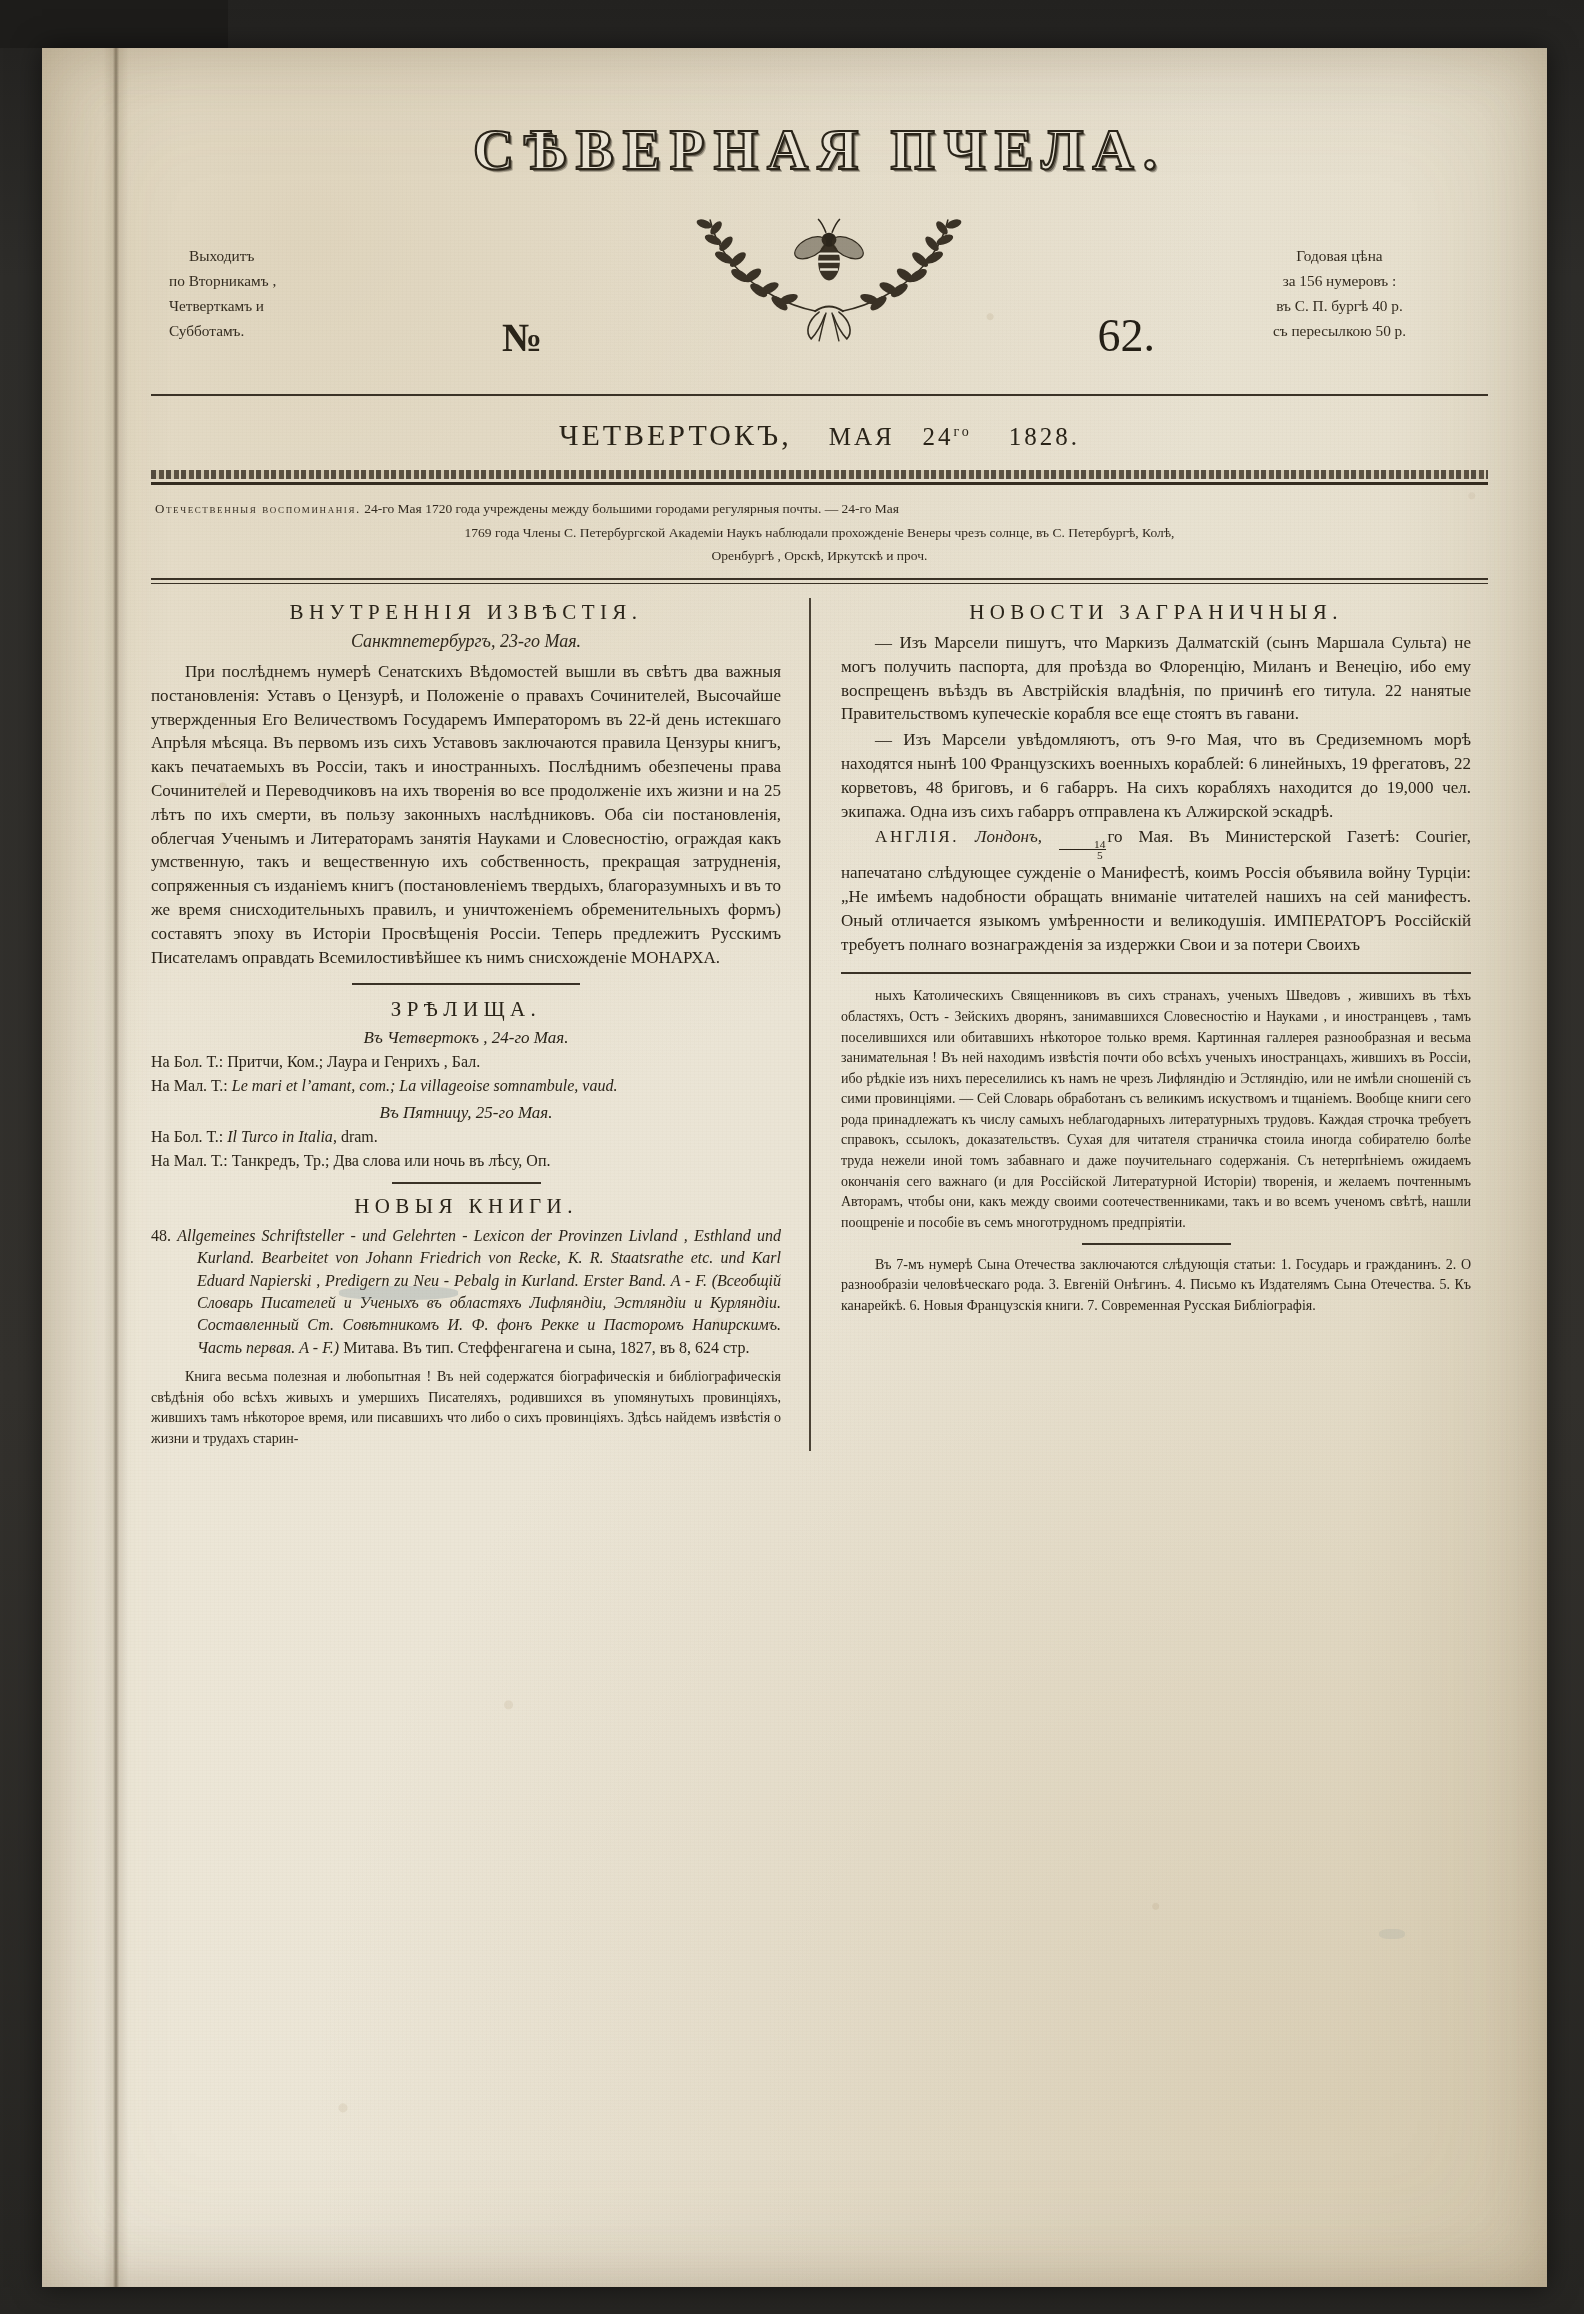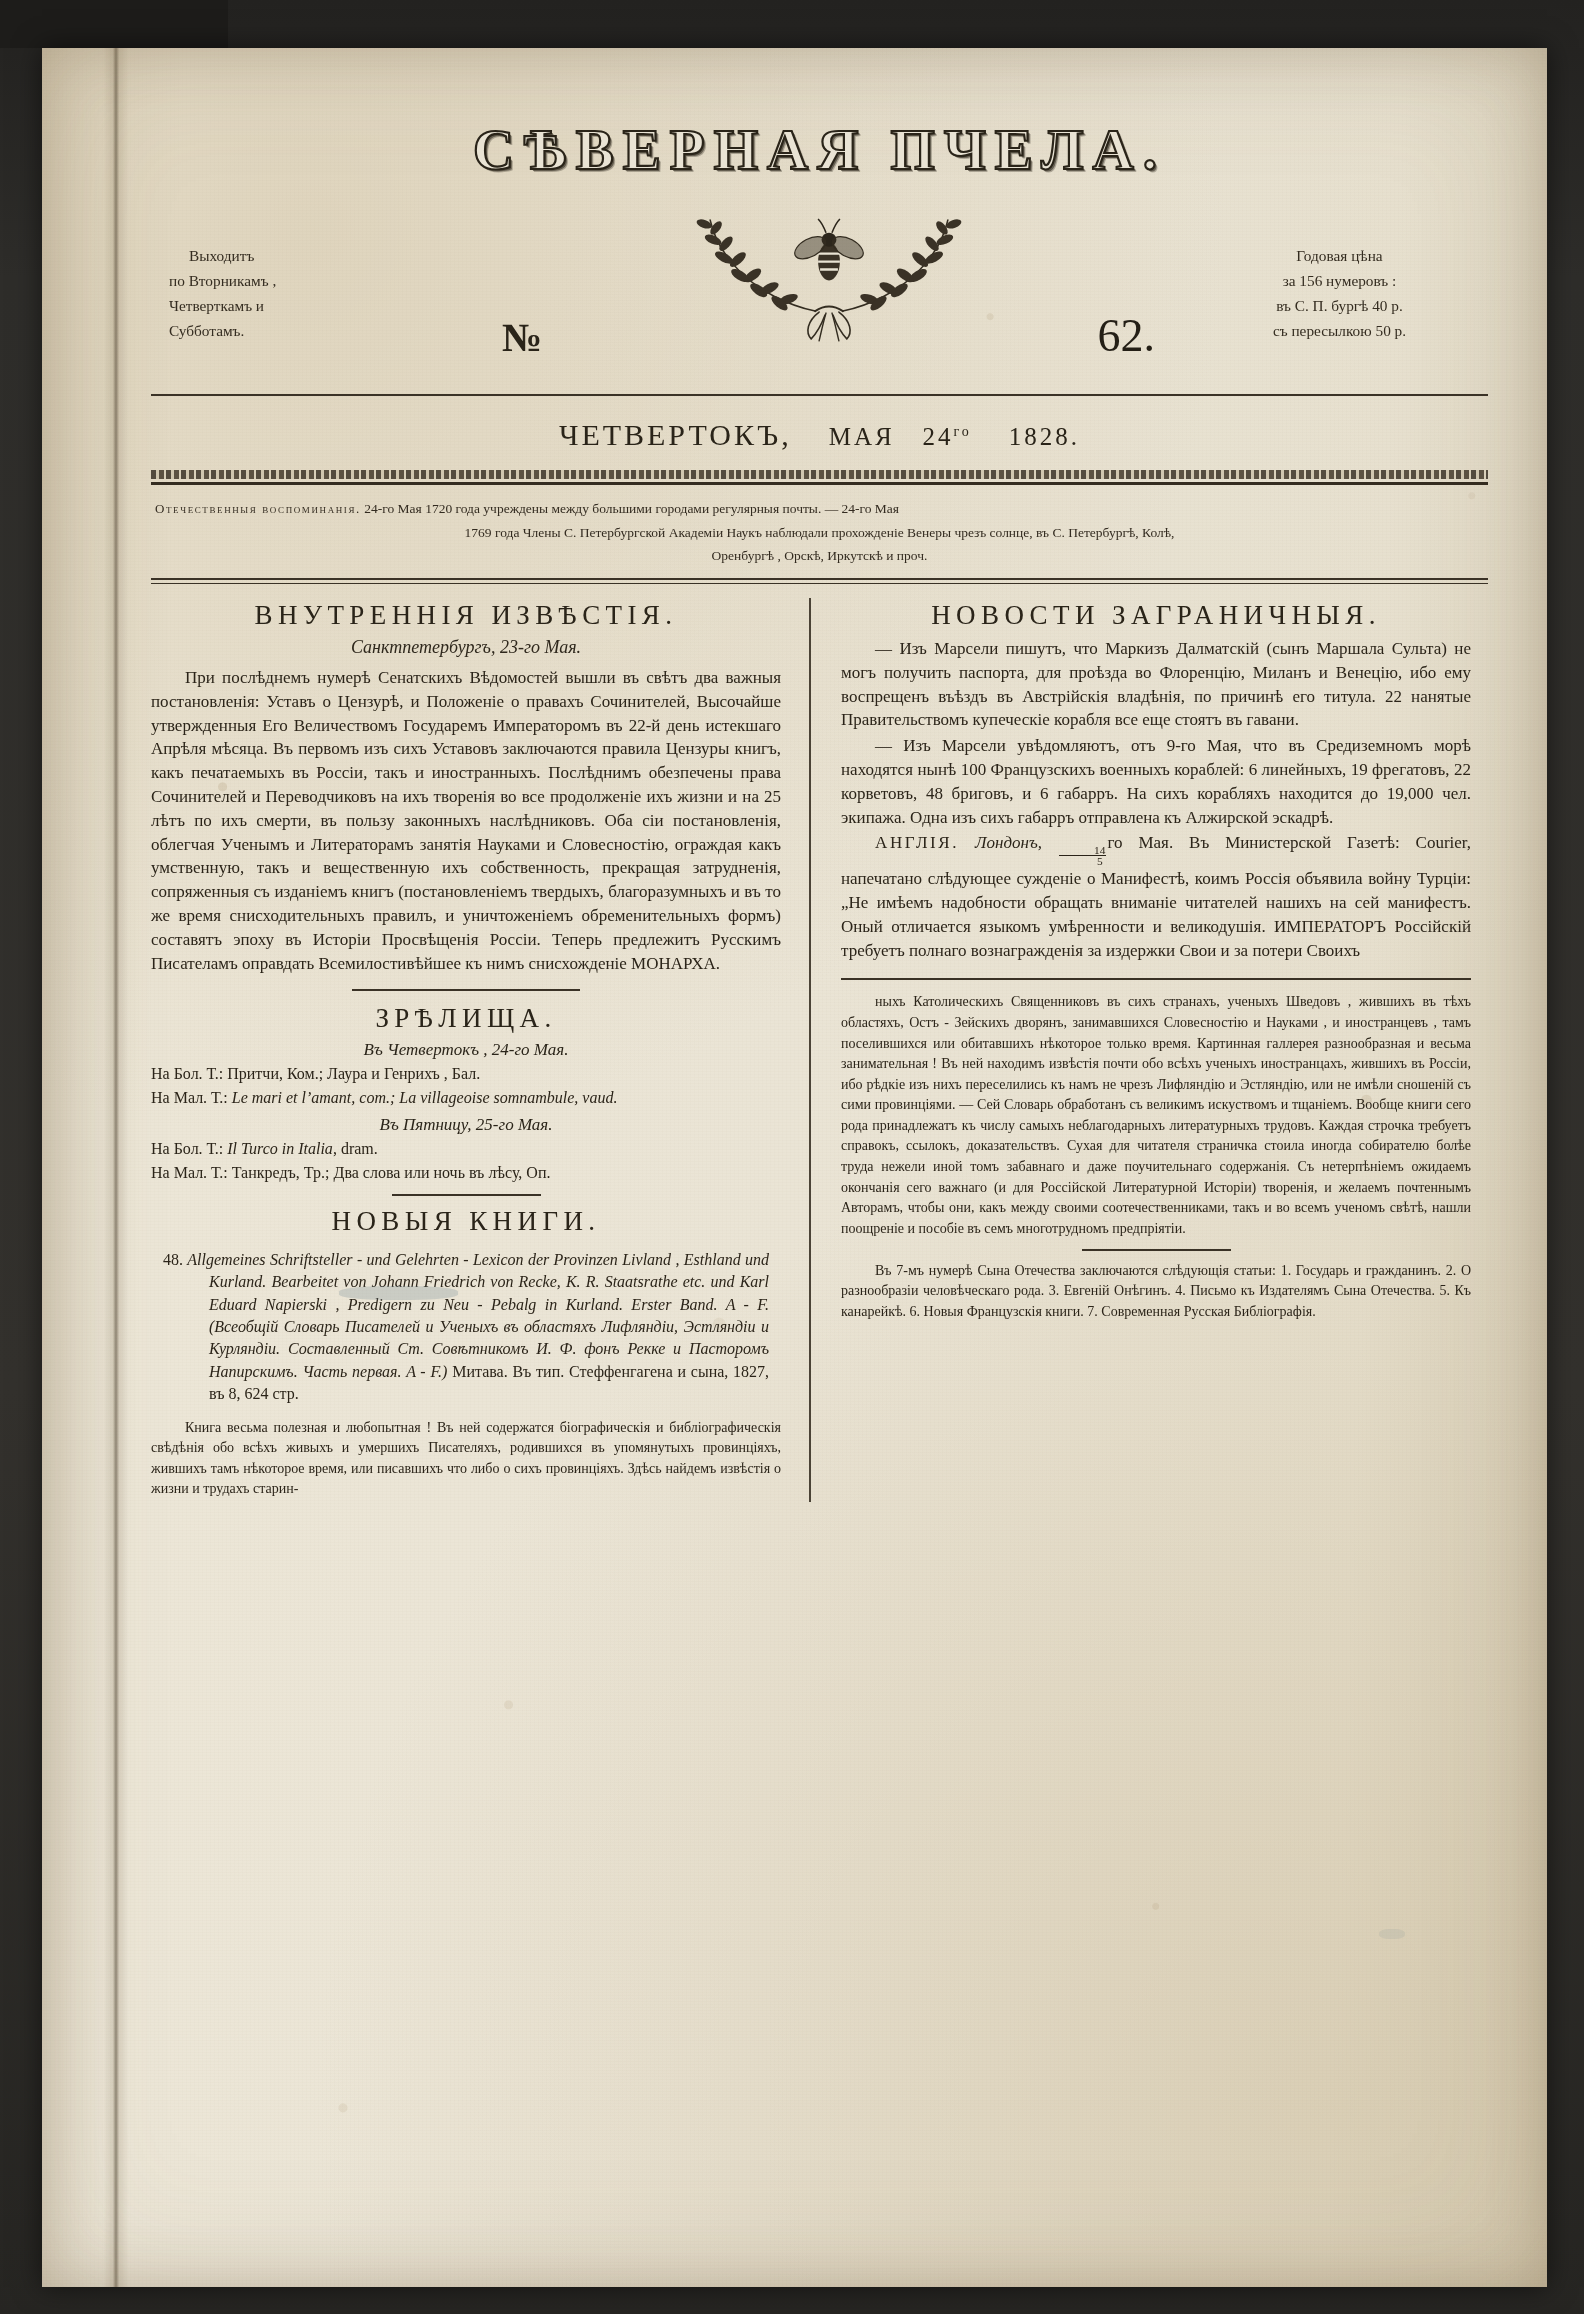--- a/index.html
+++ b/index.html
@@ -148,21 +148,21 @@
   
   .cols{display:flex;position:relative;}
   .col{width:630px;}
   .col.left{padding-right:22px;}
   .col.right{padding-left:24px;}
   .vrule{
     width:2px;background:#3a3226;margin:0 6px;align-self:stretch;opacity:.9;
   }
 
   h2.sec{
-    text-align:center;font-size:27px;letter-spacing:5.4px;font-weight:400;
+    text-align:center;font-size:21px;letter-spacing:5.4px;font-weight:400;
     margin:2px 0 6px 0;color:#2a2419;font-family:"Liberation Serif",serif;
   }
   h3.sub{
     text-align:center;font-style:italic;font-size:18px;font-weight:400;
     margin:2px 0 8px 0;color:#2f281d;
   }
   p.body{
     font-size:17px;line-height:1.40;text-align:justify;
     margin:0 0 2px 0;text-indent:34px;color:#2b2419;
     -webkit-hyphens:auto;hyphens:auto;
@@ -173,21 +173,21 @@
 
   .hr-short{
     width:228px;height:2px;background:#3a3226;margin:14px auto 12px auto;
   }
   .hr-full{height:2px;background:#3a3226;margin:16px 0 12px 0;}
   .hr-mini{width:149px;height:1.6px;background:#3a3226;margin:10px auto 10px auto;}
 
   .play{font-size:16px;line-height:1.42;margin:0 0 1px 0;color:#2b2419;}
   .playday{text-align:center;font-style:italic;font-size:17px;margin:5px 0 3px 0;}
 
-  .bookitem{font-size:16px;line-height:1.40;text-align:justify;margin:12px;color:#2b2419;}
+  .bookitem{font-size:16px;line-height:1.40;text-align:justify;margin:0;color:#2b2419;}
   .bookitem .num{font-weight:400;}
   .bookitem .hang{display:block;padding-left:46px;text-indent:-46px;}
 
   
   .frac{display:inline-flex;flex-direction:column;vertical-align:-0.45em;
         line-height:.95;font-size:11.4px;text-align:center;margin:0 1px;}
   .frac .nu{border-bottom:1px solid #2b2419;padding:0 1px;}
   .frac .de{padding:0 1px;}
 
   .blot{position:absolute;background:rgba(120,140,150,.28);border-radius:40%;pointer-events:none;}

